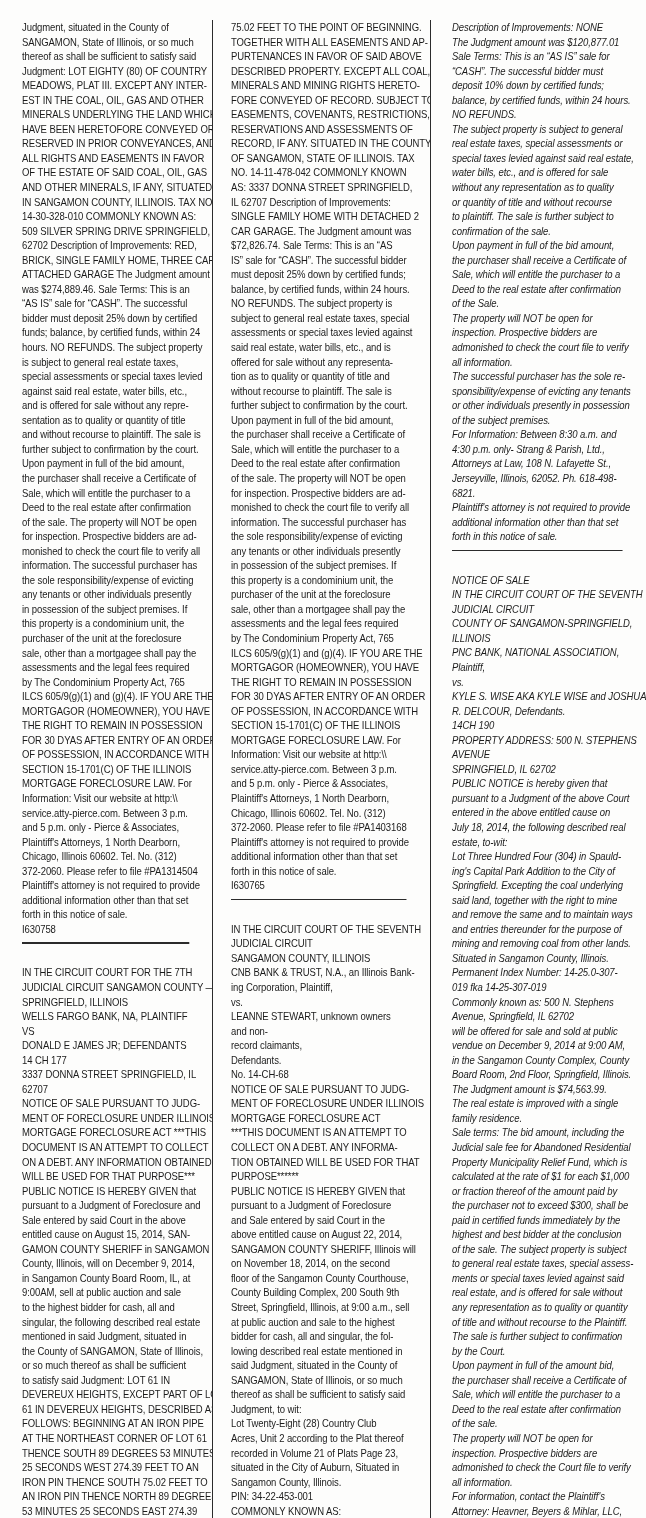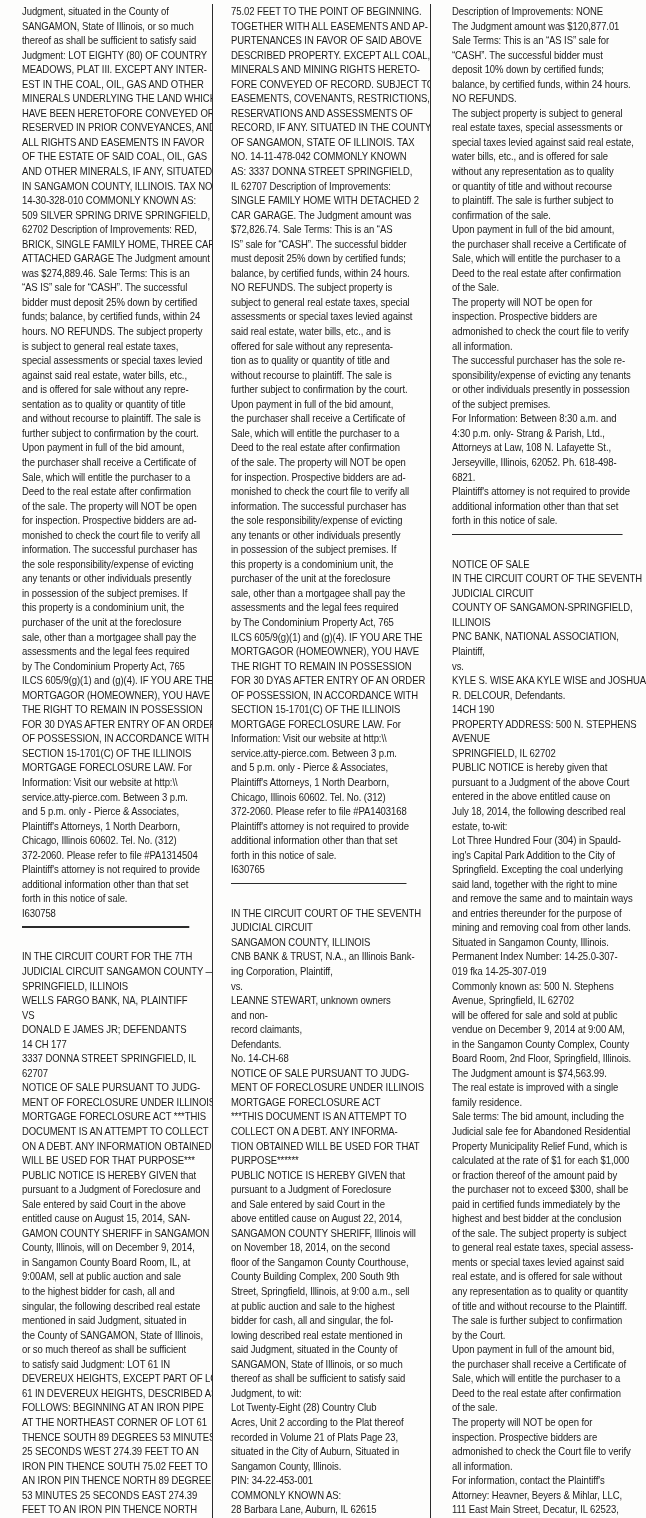--- a/index.html
+++ b/index.html
@@ -7,32 +7,32 @@
     padding: 0;
     background: #fdfdfc;
   }
   .page {
     position: relative;
     width: 646px;
     height: 1518px;
     overflow: hidden;
     display: flex;
     box-sizing: border-box;
-    padding-top: 4px;
+    padding-top: 20px;
     font-family: "Liberation Sans", "DejaVu Sans", sans-serif;
     color: #1b1b1b;
     background: #fdfdfc;
   }
   .column {
     box-sizing: border-box;
     overflow: hidden;
   }
   .column.c1 { width: 212px; padding-left: 22px; }
   .column.c2 { width: 218px; border-left: 1.5px solid #2b2b2b; padding-left: 18px; }
-  .column.c3 { width: 216px; border-left: 1.5px solid #2b2b2b; padding-left: 21px; }
+  .column.c3 { width: 216px; border-left: 1.5px solid #2b2b2b; padding-left: 21px; font-style: italic; }
   .col-inner {
     transform: scaleX(0.82);
     transform-origin: 0 0;
     width: 122%;
   }
   .line {
     white-space: nowrap;
     height: 14.55px;
     line-height: 14.55px;
     font-size: 11.6px;

